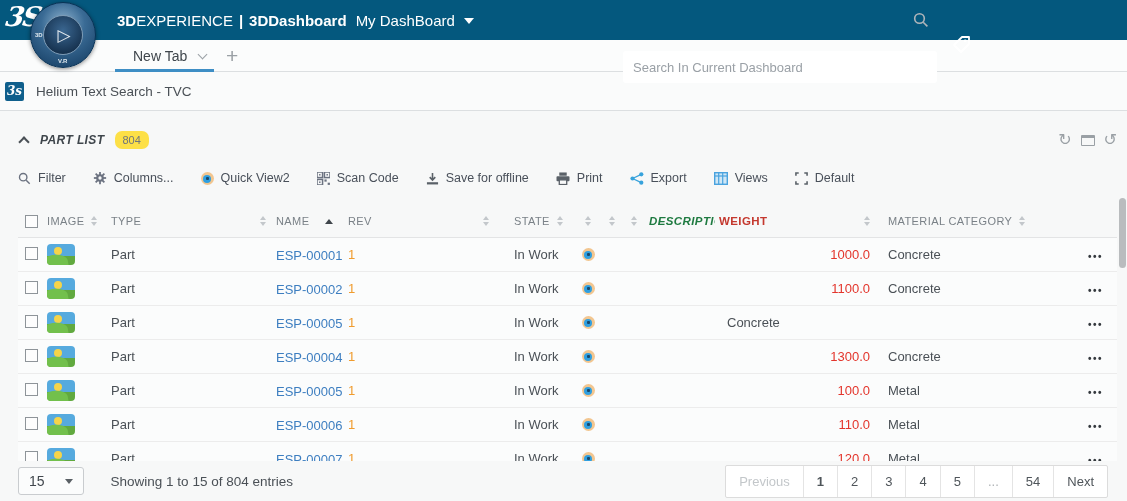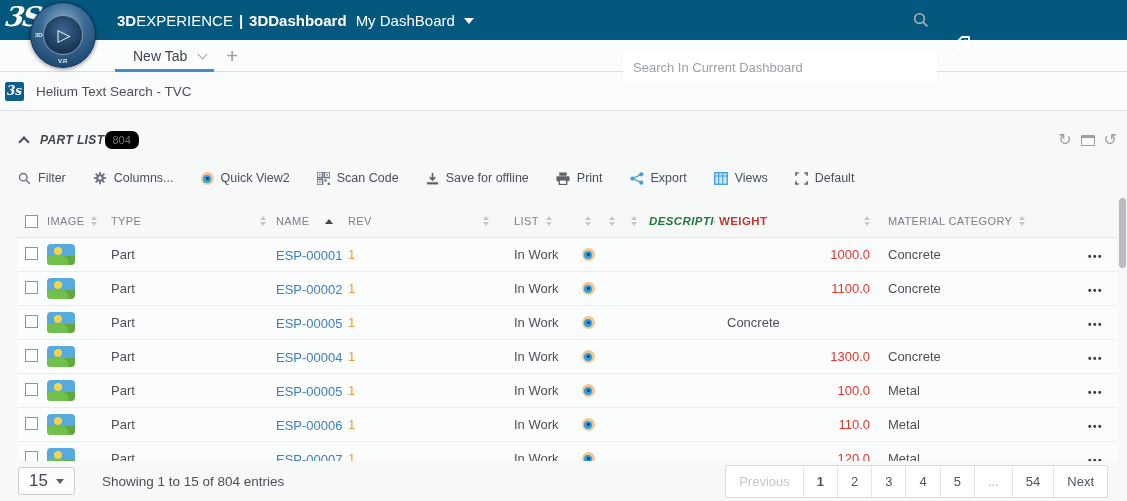--- a/index.html
+++ b/index.html
@@ -52,21 +52,21 @@
     font-family:"DejaVu Serif",serif; font-style:italic; font-weight:bold; font-size:12px;
     display:flex; align-items:center; justify-content:center; }
   .app-title { margin-left:12px; font-size:13.5px; color:#4a5056; }
 
   
   .content { position:absolute; left:0; right:0; top:112px; bottom:40px; padding:0 10px 0 18px; overflow:hidden; }
   .section-head { height:26px; margin-top:15px; display:flex; align-items:center; }
   .chev-up { width:8px; height:8px; border-left:2px solid #4a5056; border-top:2px solid #4a5056;
     transform:rotate(45deg); margin:3px 12px 0 2px; }
   .section-title { font-size:12px; font-weight:bold; letter-spacing:.4px; color:#3f464c;font-style:italic; }
-  .count-badge { margin-left:0; background:#000000; color:#70767c; font-size:11px;
+  .count-badge { margin-left:10px; background:#fde047; color:#70767c; font-size:11px;
     padding:3px 8px; border-radius:7px; }
   .section-icons { margin-left:auto; display:flex; align-items:center; gap:9px; color:#9aa0a5; }
   .txt-ico { font-size:16px; line-height:1; }
   .win-ico { width:14px; height:11px; border:1.5px solid #9aa0a5; border-top-width:3px; border-radius:1px; }
 
   
   .toolbar { height:30px; margin-top:10px; display:flex; align-items:center; gap:27px; font-size:12.5px; color:#49505a; }
   .tbtn { display:inline-flex; align-items:flex-end; gap:7px; cursor:default; white-space:nowrap; }
   .tbtn svg { display:block; }
 
@@ -117,22 +117,22 @@
   .rev-val { font-size:13px; color:#f09c2e; }
   .weight-val { font-size:13px; color:#e3352c; }
   .dots { font-size:10px; font-weight:bold; letter-spacing:1.5px; color:#33383d; }
 
   .scrollthumb { position:absolute; right:1px; top:198px; width:7px; height:70px;
     background:#b9bcbe; border-radius:4px; z-index:8; }
 
   
   .footer { position:absolute; left:0; right:0; bottom:0; height:40px; background:#f7f8f8;
     display:flex; align-items:center; padding:0 19px 0 18px; z-index:9; }
-  .page-size { display:inline-flex; align-items:center; gap:8px; border:1px solid #c9cccf;
-    border-radius:3px; background:#fbfcfc; height:28px; padding:0 10px; font-size:17px; color:#41474d; }
+  .page-size { display:inline-flex; align-items:center; gap:20px; border:1px solid #c9cccf;
+    border-radius:3px; background:#fbfcfc; height:28px; padding:0 10px; font-size:14px; color:#41474d; }
   .ps-caret { width:0; height:0; border-left:4px solid transparent; border-right:4px solid transparent;
     border-top:5px solid #5a6065; }
   .showing { margin-left:27px; font-size:13.5px; color:#4a5056; }
   .pagination { margin-left:auto; display:inline-flex; border:1px solid #dcdcdc; border-radius:2px;
     background:#fff; overflow:hidden; font-size:13px; color:#4f555a; }
   .pg { padding:8px 13px; border-left:1px solid #e4e4e4; cursor:default; }
   .pg:first-child { border-left:none; }
   .pg-prev { color:#c3c7ca; }
   .pg-ellipsis { color:#aeb2b5; }
   .pg-current { font-weight:bold; }
@@ -306,21 +306,21 @@
           <span class="asc"></span>
         </div>
         <div class="th c-rev">
           <span>REV</span>
           <span class="sort">
               <i class="up"></i>
               <i class="dn"></i>
             </span>
         </div>
         <div class="th c-state">
-          <span>LIST</span>
+          <span>STATE</span>
           <span class="sort">
               <i class="up"></i>
               <i class="dn"></i>
             </span>
         </div>
         <div class="th c-x1">
           <span class="sort" style="margin-left:0">
               <i class="up"></i>
               <i class="dn"></i>
             </span>

